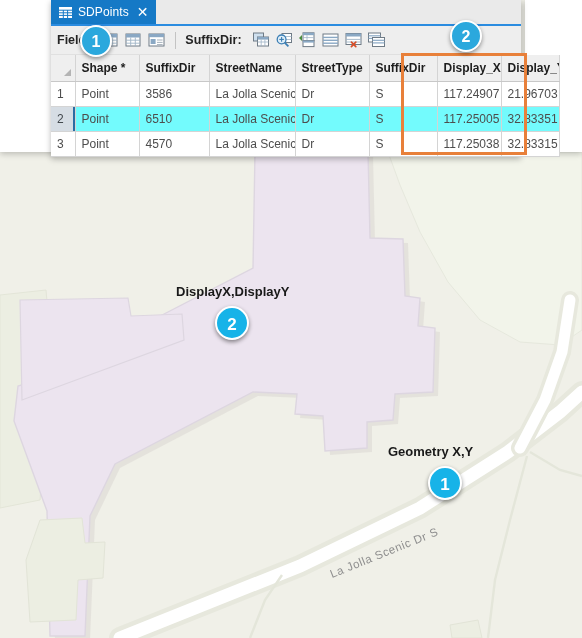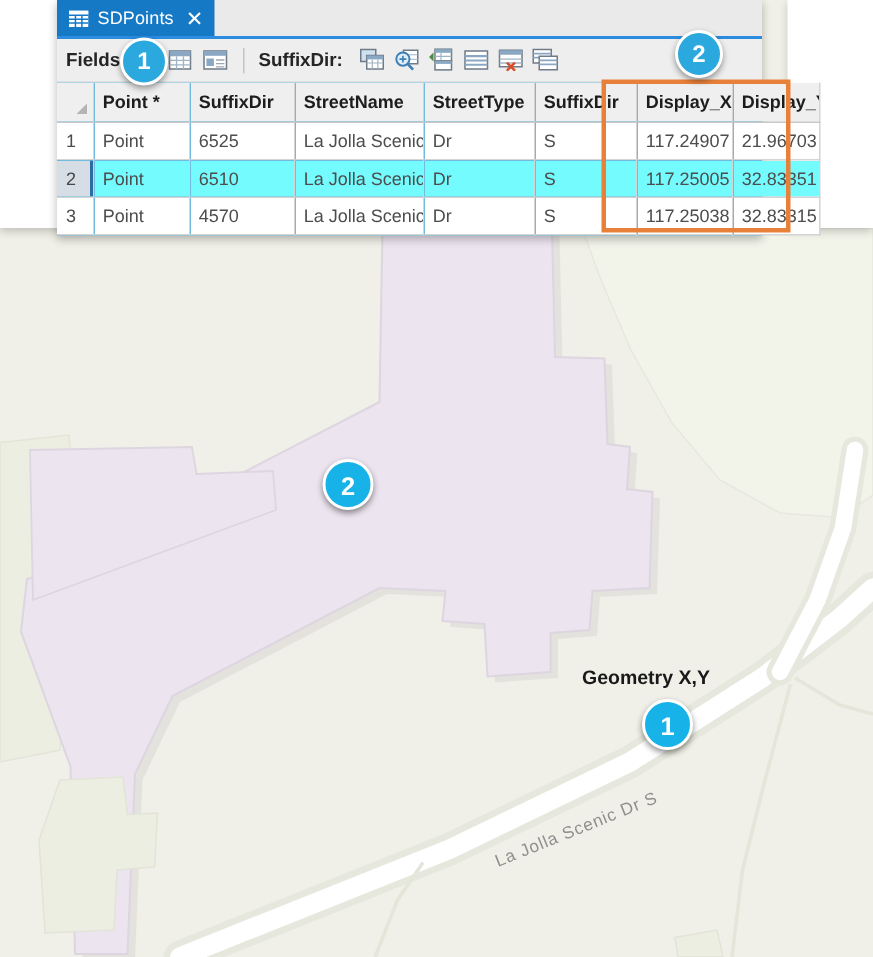--- a/index.html
+++ b/index.html
@@ -45,23 +45,23 @@
     font-size: 17px;
     font-weight: bold;
     line-height: 34px;
     text-align: center;
     box-sizing: border-box;
   }
 
   
   #table-panel {
     position: absolute;
-    left: 38px; top: 0;
+    left: 51px; top: 0;
     width: 470px;
-    background: #0ea5e9;
+    background: #c2410c;
     box-shadow: 0 2px 6px rgba(0,0,0,0.28);
   }
   
   #panel-left-filler {
     position: absolute;
     left: 0; top: 0;
     width: 55px; height: 152px;
     background: #ffffff;
     box-shadow: 0 2px 6px rgba(0,0,0,0.22);
   }
@@ -270,20 +270,21 @@
     <path fill="none" stroke="#e4e6da" stroke-width="2.4" d="M 530,452 L 560,470 L 582,476"></path>
     <path fill="none" stroke="#e4e6da" stroke-width="2.4" d="M 250,638 L 265,600 L 282,575"></path>
 
     <path fill="#eceee2" stroke="#e2e4d7" stroke-width="1" d="M 450,625 L 478,620 L 482,638 L 452,638 Z"></path>
 
     <g>
       <text x="332" y="578" transform="rotate(-22 332 578)" fill="#8f8f8f" font-family="Liberation Sans, sans-serif" font-size="11.5" letter-spacing="0.6">La Jolla Scenic Dr S</text>
     </g>
   </svg>
 
+  <div class="map-callout-label" style="left:176px; top:284px;">DisplayX,DisplayY</div>
   <div class="map-badge" style="left:215px; top:306px;">2</div>
 
   <div class="map-callout-label" style="left:388px; top:444px;">Geometry X,Y</div>
   <div class="map-badge" style="left:428px; top:466px;">1</div>
 </div>
 
 <div id="panel-left-filler"></div>
 <div id="panel-right-filler"></div>
 
 <div id="table-panel">
@@ -430,34 +431,34 @@
       </svg>
     </span>
   </div>
 
   <table id="grid">
     <thead>
       <tr>
         <th class="col-rowhdr">
           <span class="corner-tri"></span>
         </th>
-        <th class="w-shape">Point *</th>
+        <th class="w-shape">Shape *</th>
         <th class="w-house">SuffixDir</th>
         <th class="w-street">StreetName</th>
         <th class="w-stype">StreetType</th>
         <th class="w-sdir">SuffixDir</th>
         <th class="w-dx">Display_X</th>
         <th class="w-dy">Display_Y</th>
       </tr>
     </thead>
     <tbody>
       <tr>
         <td class="col-rowhdr">1</td>
         <td class="w-shape">Point</td>
-        <td class="w-house">6525</td>
+        <td class="w-house">3586</td>
         <td class="w-street">La Jolla Scenic</td>
         <td class="w-stype">Dr</td>
         <td class="w-sdir">S</td>
         <td class="w-dx">117.24907</td>
         <td class="w-dy">21.96703</td>
       </tr>
       <tr class="row-selected">
         <td class="col-rowhdr">2</td>
         <td class="w-shape">Point</td>
         <td class="w-house">6510</td>

